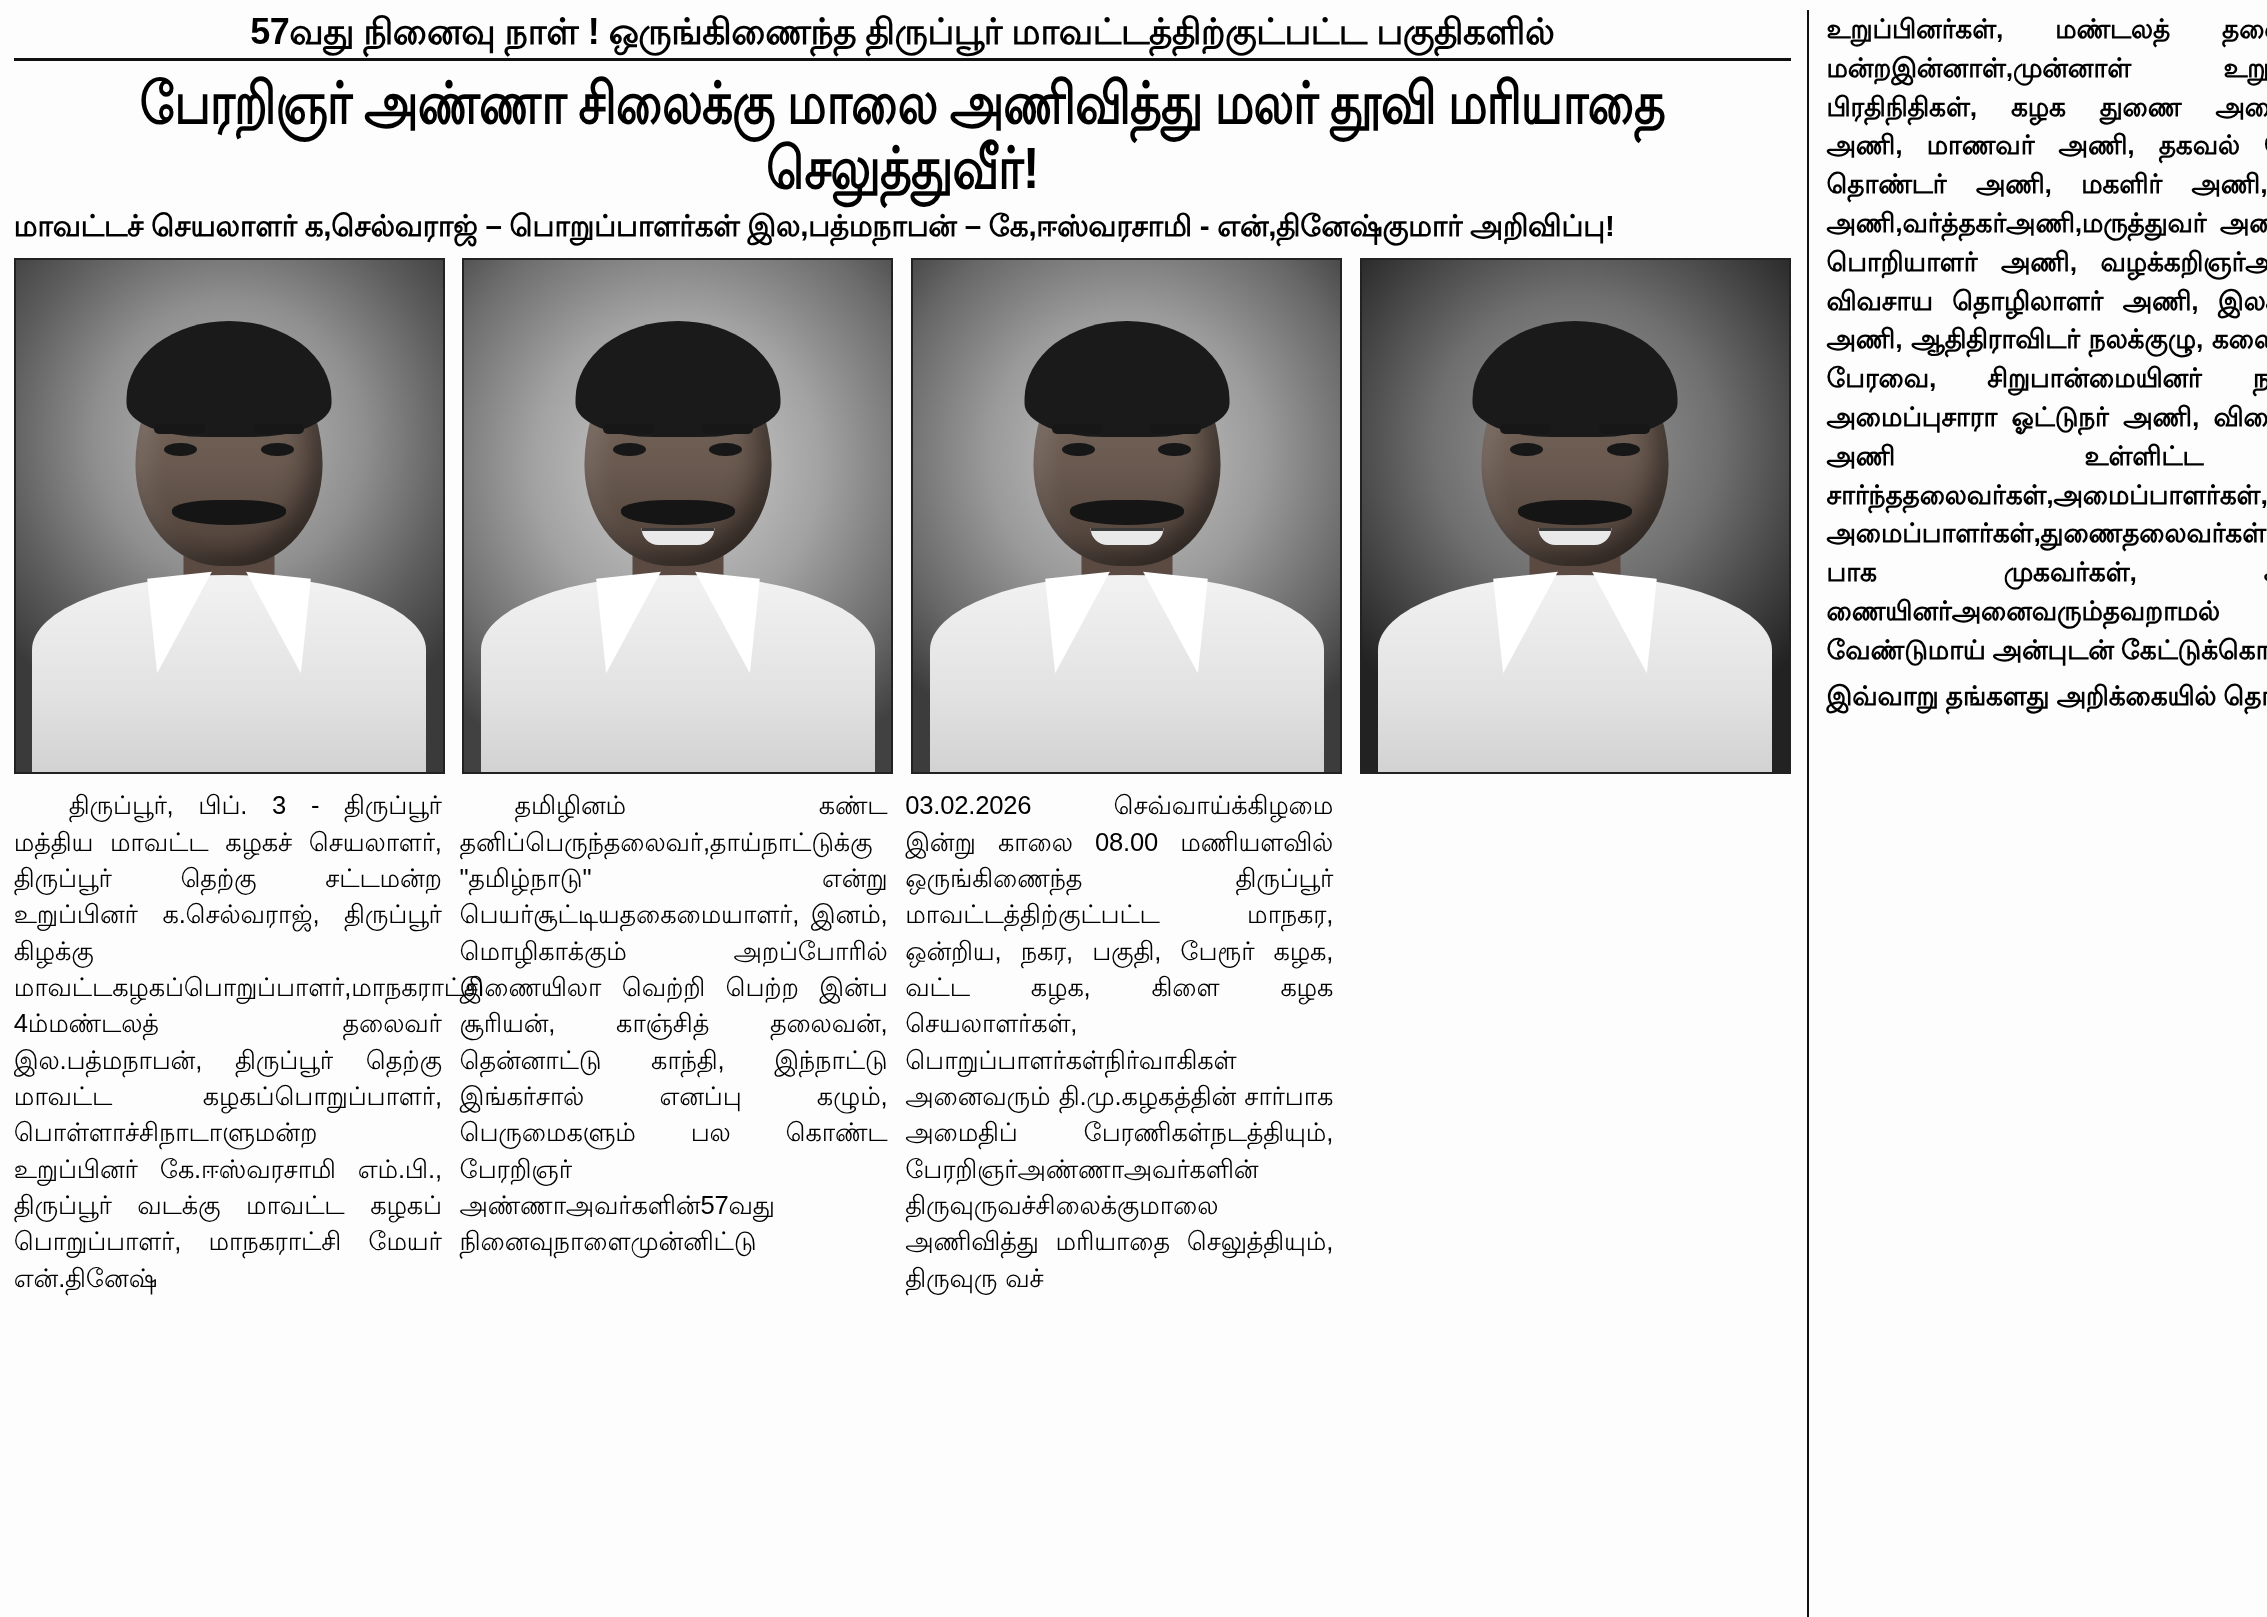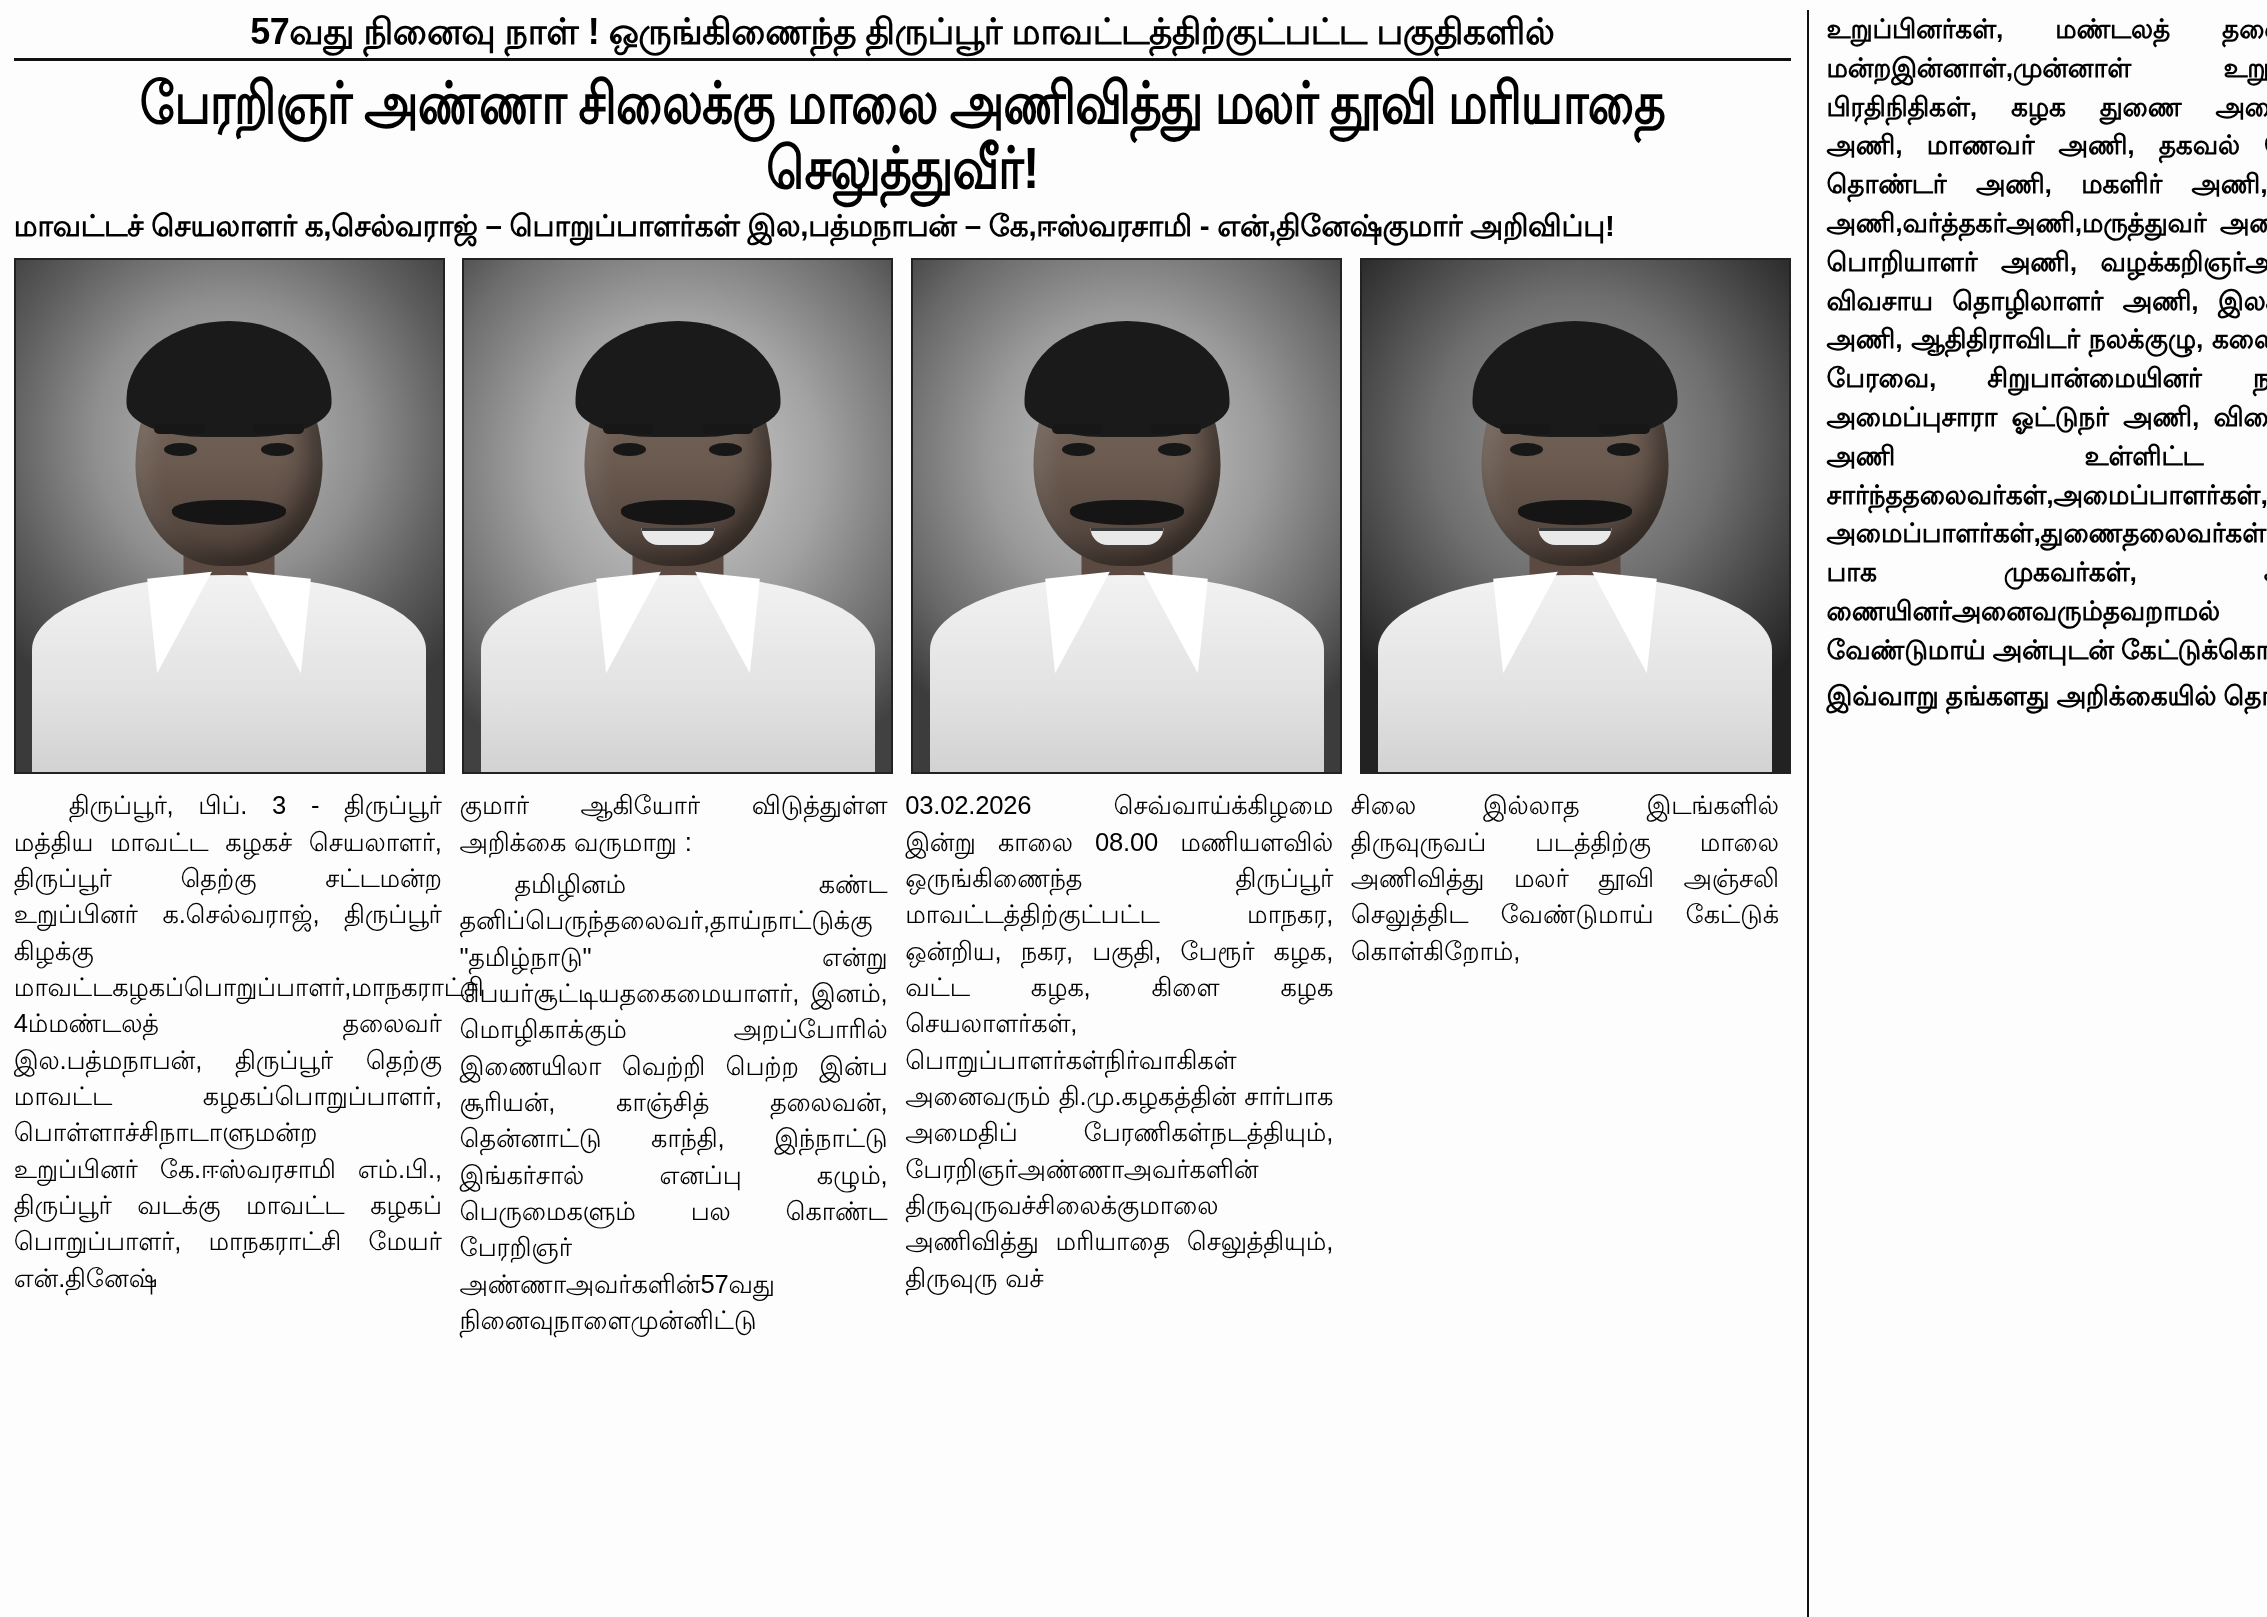--- a/index.html
+++ b/index.html
@@ -319,30 +319,28 @@
 
       </div>
 
       <div class="body-cols">
 
         <div class="bcol">
           <p class="indent">திருப்பூர், பிப். 3 - திருப்பூர் மத்திய மாவட்ட கழகச் செயலாளர், திருப்பூர் தெற்கு சட்டமன்ற உறுப்பினர் க.செல்வராஜ், திருப்பூர் கிழக்கு மாவட்டகழகப்பொறுப்பாளர்,மாநகராட்சி 4ம்மண்டலத் தலைவர் இல.பத்மநாபன், திருப்பூர் தெற்கு மாவட்ட கழகப்பொறுப்பாளர், பொள்ளாச்சிநாடாளுமன்ற உறுப்பினர் கே.ஈஸ்வரசாமி எம்.பி., திருப்பூர் வடக்கு மாவட்ட கழகப் பொறுப்பாளர், மாநகராட்சி மேயர் என்.தினேஷ்</p>
         </div>
 
         <div class="bcol">
-          <p>குமார் ஆகியோர் விடுத்துள்ள அறிக்கை வருமாறு :</p>
           <p class="indent">தமிழினம் கண்ட தனிப்பெருந்தலைவர்,தாய்நாட்டுக்கு "தமிழ்நாடு" என்று பெயர்சூட்டியதகைமையாளர், இனம், மொழிகாக்கும் அறப்போரில் இணையிலா வெற்றி பெற்ற இன்ப சூரியன், காஞ்சித் தலைவன், தென்னாட்டு காந்தி, இந்நாட்டு இங்கர்சால் எனப்பு கழும், பெருமைகளும் பல கொண்ட பேரறிஞர் அண்ணாஅவர்களின்57வது நினைவுநாளைமுன்னிட்டு</p>
         </div>
 
         <div class="bcol">
           <p>03.02.2026 செவ்வாய்க்கிழமை இன்று காலை 08.00 மணியளவில் ஒருங்கிணைந்த திருப்பூர் மாவட்டத்திற்குட்பட்ட மாநகர, ஒன்றிய, நகர, பகுதி, பேரூர் கழக, வட்ட கழக, கிளை கழக செயலாளர்கள், பொறுப்பாளர்கள்நிர்வாகிகள் அனைவரும் தி.மு.கழகத்தின் சார்பாக அமைதிப் பேரணிகள்நடத்தியும், பேரறிஞர்அண்ணாஅவர்களின் திருவுருவச்சிலைக்குமாலை அணிவித்து மரியாதை செலுத்தியும், திருவுரு வச்</p>
         </div>
 
         <div class="bcol">
-          <p>சிலை இல்லாத இடங்களில் திருவுருவப் படத்திற்கு மாலை அணிவித்து மலர் தூவி அஞ்சலி செலுத்திட வேண்டுமாய் கேட்டுக் கொள்கிறோம்,</p>
         </div>
 
       </div>
     </div>
 
     <div class="right-rail">
       <div class="rail-text">
         <p>உறுப்பினர்கள், மண்டலத் தலைவர்கள்,மாமன்ற,நகர மன்றஇன்னாள்,முன்னாள் உறுப்பினர்கள்,உள்ளாட்சி பிரதிநிதிகள், கழக துணை அமைப்புகளானஇளைஞர் அணி, மாணவர் அணி, தகவல் தொழில்நுட்ப அணி, தொண்டர் அணி, மகளிர் அணி, மகளிர் தொண்டர் அணி,வர்த்தகர்அணி,மருத்துவர் அணி, நெசவாளர் அணி, பொறியாளர் அணி, வழக்கறிஞர்அணி,விவசாய அணி, விவசாய தொழிலாளர் அணி, இலக்கிய அணி, மீனவர் அணி, ஆதிதிராவிடர் நலக்குழு, கலை இலக்கிய பகுத்தறிவு பேரவை, சிறுபான்மையினர் நல உரிமைப்பிரிவு, அமைப்புசாரா ஓட்டுநர் அணி, விளையாட்டு மேம்பாட்டு அணி உள்ளிட்ட அணிகளை சார்ந்ததலைவர்கள்,அமைப்பாளர்கள், துணை அமைப்பாளர்கள்,துணைதலைவர்கள்,தொ.மு.ச.நிர்வாகிகள் பாக முகவர்கள், கழக துணை ணையினர்அனைவரும்தவறாமல் கலந்து கொள்ள வேண்டுமாய் அன்புடன் கேட்டுக்கொள்கிறோம்,</p>
         <p>இவ்வாறு தங்களது அறிக்கையில் தெரிவித்துள்ளனர்.</p>
       </div>

